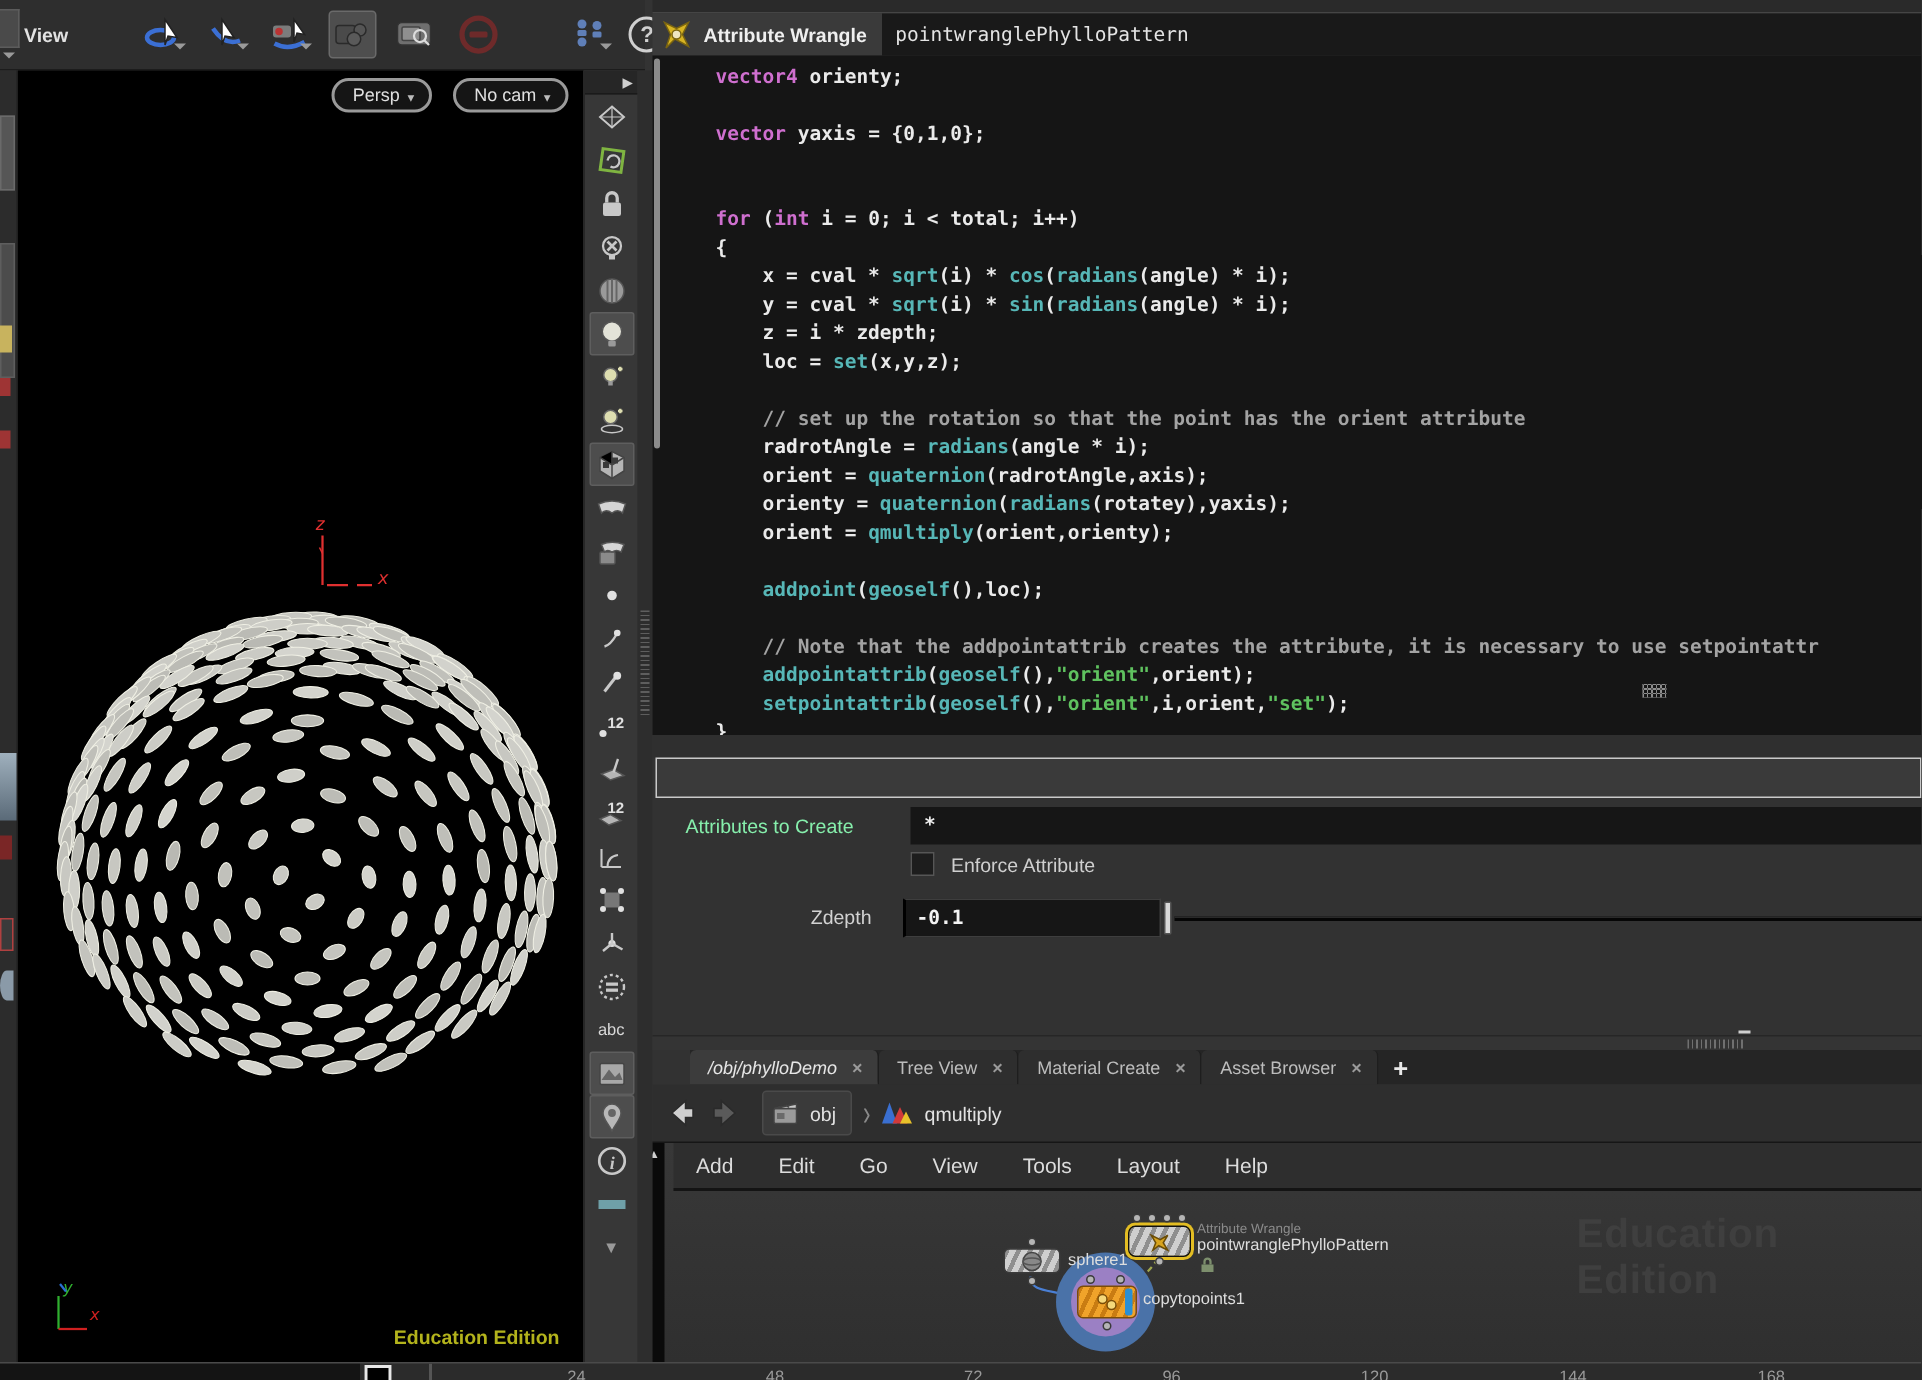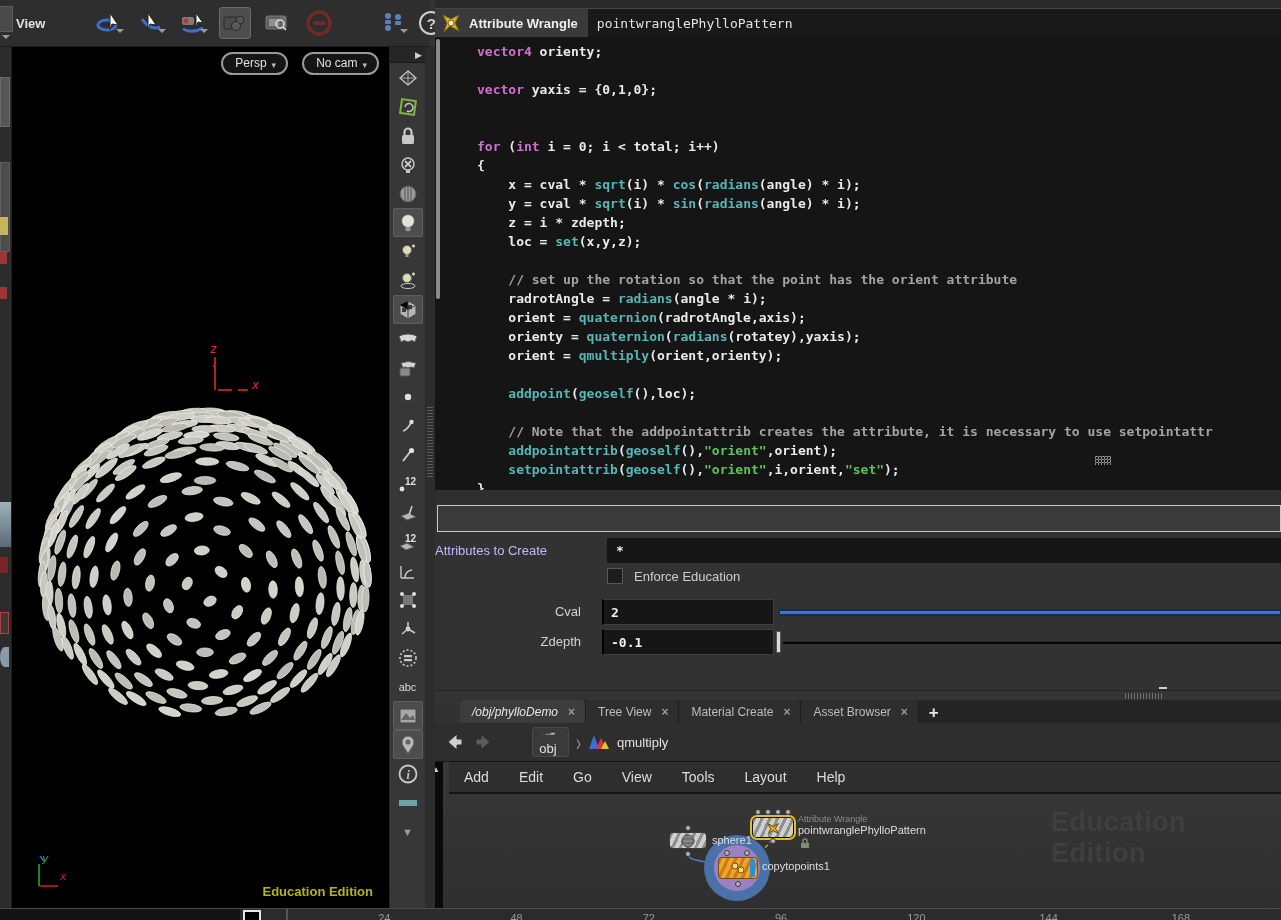--- a/index.html
+++ b/index.html
@@ -57,21 +57,21 @@
   .code-lines { position:absolute; left:42px; top:5px; font-family:"DejaVu Sans Mono", monospace; font-weight:bold; font-size:13px; line-height:19px; white-space:pre; color:#eaeaea; }
   .tok-kw { color:#cf6fcf; } .tok-fn { color:#57b7b7; } .tok-cm { color:#a3a3a3; } .tok-st { color:#5fc25f; } .tok-pl { color:#eaeaea; }
   .grip-h { position:absolute; left:660px; top:456px; width:16px; height:9px;
             background:repeating-linear-gradient(to right,#9a9a9a 0 1px, transparent 1px 3px),
                        repeating-linear-gradient(to bottom,#9a9a9a 0 1px, transparent 1px 3px); background-blend-mode:multiply; opacity:.9; }
   .code-bottombar { position:absolute; left:0; top:490px; width:846px; height:15px; background:#2f2f2f; }
   .empty-bar { position:absolute; left:2px; top:505px; width:844px; height:27px; background:#3a3a3a; border:1px solid #c9c9c9; }
 
   
   .attr-row { position:absolute; left:0; top:538px; width:846px; height:25px; display:flex; align-items:center; }
-  .attr-label { width:156px; text-align:left; font-size:13px; color:#c4b5fd; }
+  .attr-label { width:156px; text-align:center; font-size:13px; color:#86efac; }
   .attr-field { position:absolute; left:172px; top:0; width:674px; height:25px; background:#161616; color:#f0f0f0; font-family:"DejaVu Sans Mono", monospace; font-weight:bold; font-size:13px; display:flex; align-items:center; padding-left:9px; }
   .enforce-row { position:absolute; left:172px; top:567px; height:18px; display:flex; align-items:center; gap:11px; }
   .checkbox { width:16px; height:16px; background:#1d1d1d; border:1px solid #565656; }
   .enforce-label { font-size:13px; color:#cfcfcf; }
   .param-rows { position:absolute; left:0; top:598px; width:846px; }
   .param-row { position:relative; height:30px; }
   .param-label { position:absolute; right:700px; top:6px; font-size:13px; color:#d2d2d2; }
   .param-field { position:absolute; left:167px; top:1px; width:172px; height:26px; background:#161616; border:1px solid #3e3e3e; border-left:2px solid #000; color:#f2f2f2; font-family:"DejaVu Sans Mono", monospace; font-weight:bold; font-size:13px; display:flex; align-items:center; padding-left:7px; }
   .param-slider { position:absolute; left:344px; top:1px; width:502px; height:26px; }
   .sl-track-blue { position:absolute; left:0; top:10px; width:100%; height:7px; background:#0d2c57; border-radius:2px; }
@@ -88,21 +88,21 @@
   
   .tabbar { position:absolute; left:0; top:700px; width:846px; height:23px; background:#252525; display:flex; align-items:flex-end;margin-left:25px; }
   .tab { height:23px; display:flex; align-items:center; gap:10px; padding:0 10px 0 12px; background:#2e2e2e; border-right:1px solid #1e1e1e; border-top-left-radius:4px; border-top-right-radius:4px; font-size:12px; color:#bdbdbd; }
   .tab.active { background:#3c3c3c; color:#e6e6e6; font-style:italic; }
   .tab .x { font-style:normal; color:#9a9a9a; font-size:12px; font-weight:bold; }
   .tab-add { color:#e8e8e8; font-size:17px; font-weight:bold; padding:0 10px; }
 
   
   .pathbar { position:absolute; left:0; top:723px; width:846px; height:39px; background:#2e2e2e; border-bottom:1px solid #161616; display:flex; align-items:center; }
   .nav-arrow { margin-left:8px; }
-  .crumb-chip { display:flex; align-items:center; gap:6px; background:#3a3a3a; border:1px solid #4a4a4a; border-radius:3px; height:30px; padding:0 10px 0 5px; margin-left:37px; font-size:13px; color:#e2e2e2;flex-direction:column; }
+  .crumb-chip { display:flex; align-items:center; gap:6px; background:#3a3a3a; border:1px solid #4a4a4a; border-radius:3px; height:30px; padding:0 10px 0 5px; margin-left:13px; font-size:13px; color:#e2e2e2; }
   .crumb-sep { color:#8a8a8a; font-size:15px; margin:0 7px; transform:scaleY(1.6); }
   .crumb2 { display:flex; align-items:center; gap:7px; font-size:13px; color:#e2e2e2; }
 
   
   .network { position:absolute; left:0; top:762px; width:846px; height:146px; background:linear-gradient(to bottom,#383838,#2f2f2f); overflow:hidden; }
   .collapse-col { position:absolute; left:-6px; top:0; width:14px; height:146px; background:#0a0a0a; color:#d0d0d0; font-size:8px; text-align:center; padding-top:3px; }
   .net-menu { position:absolute; left:14px; top:0; width:832px; height:32px; background:#2e2e2e; border-bottom:2px solid #141414; display:flex; align-items:center; gap:30px; padding-left:15px; }
   .net-menu span { font-size:14px; color:#dcdcdc; }
   .net-watermark { position:absolute; left:616px; top:45px; font-size:27px; color:#3f3f3f; font-weight:bold; letter-spacing:.5px; }
   .node { position:absolute; border-radius:4px; }
@@ -668,32 +668,24 @@
   <div class="grip-h"></div>
   <div class="code-bottombar"></div>
   <div class="empty-bar"></div>
 
   <div class="attr-row">
     <div class="attr-label">Attributes to Create</div>
     <div class="attr-field">*</div>
   </div>
   <div class="enforce-row">
     <div class="checkbox"></div>
-    <div class="enforce-label">Enforce Education</div>
+    <div class="enforce-label">Enforce Attribute</div>
   </div>
 
   <div class="param-rows" id="param-rows">
-      <div class="param-row">
-        <div class="param-label">Cval</div>
-        <div class="param-field">2</div>
-        <div class="param-slider">
-          <div class="sl-track-blue"></div>
-          <div class="sl-core-blue"></div>
-        </div>
-      </div>
       <div class="param-row">
         <div class="param-label">Zdepth</div>
         <div class="param-field">-0.1</div>
         <div class="param-slider">
           <div class="sl-track-dark"></div>
           <div class="sl-handle"></div>
         </div>
       </div>
     </div>
 

